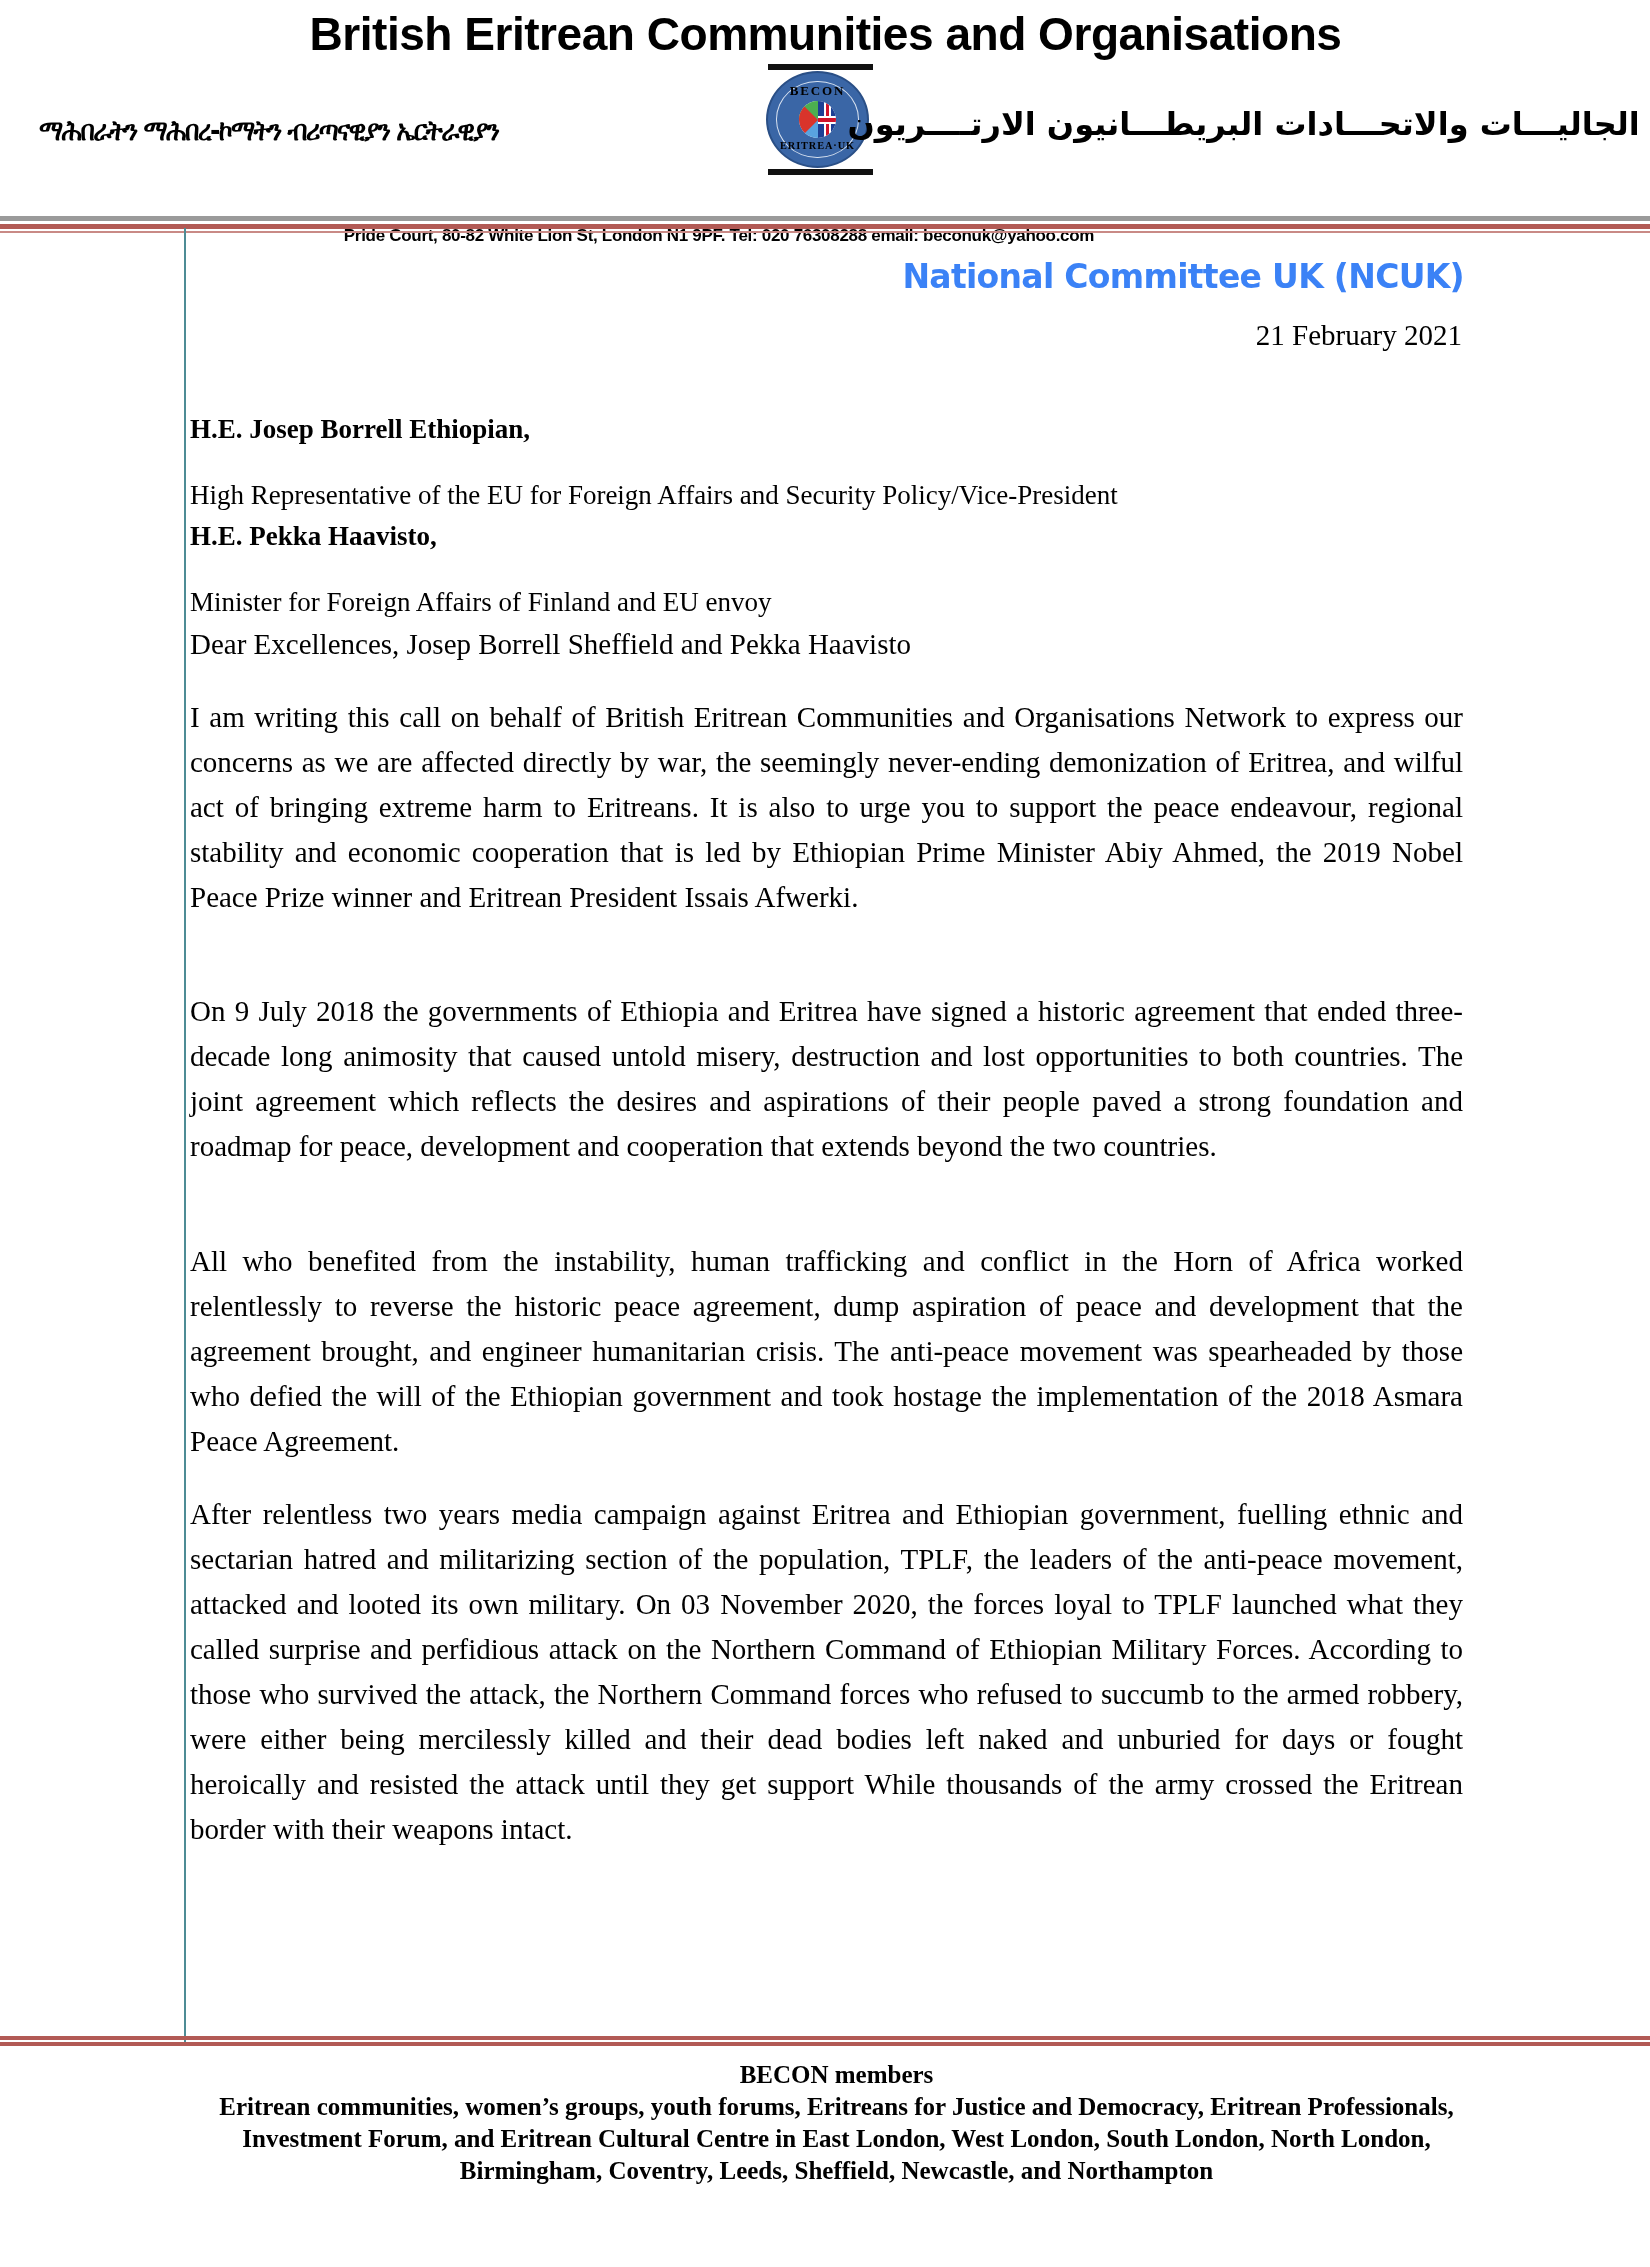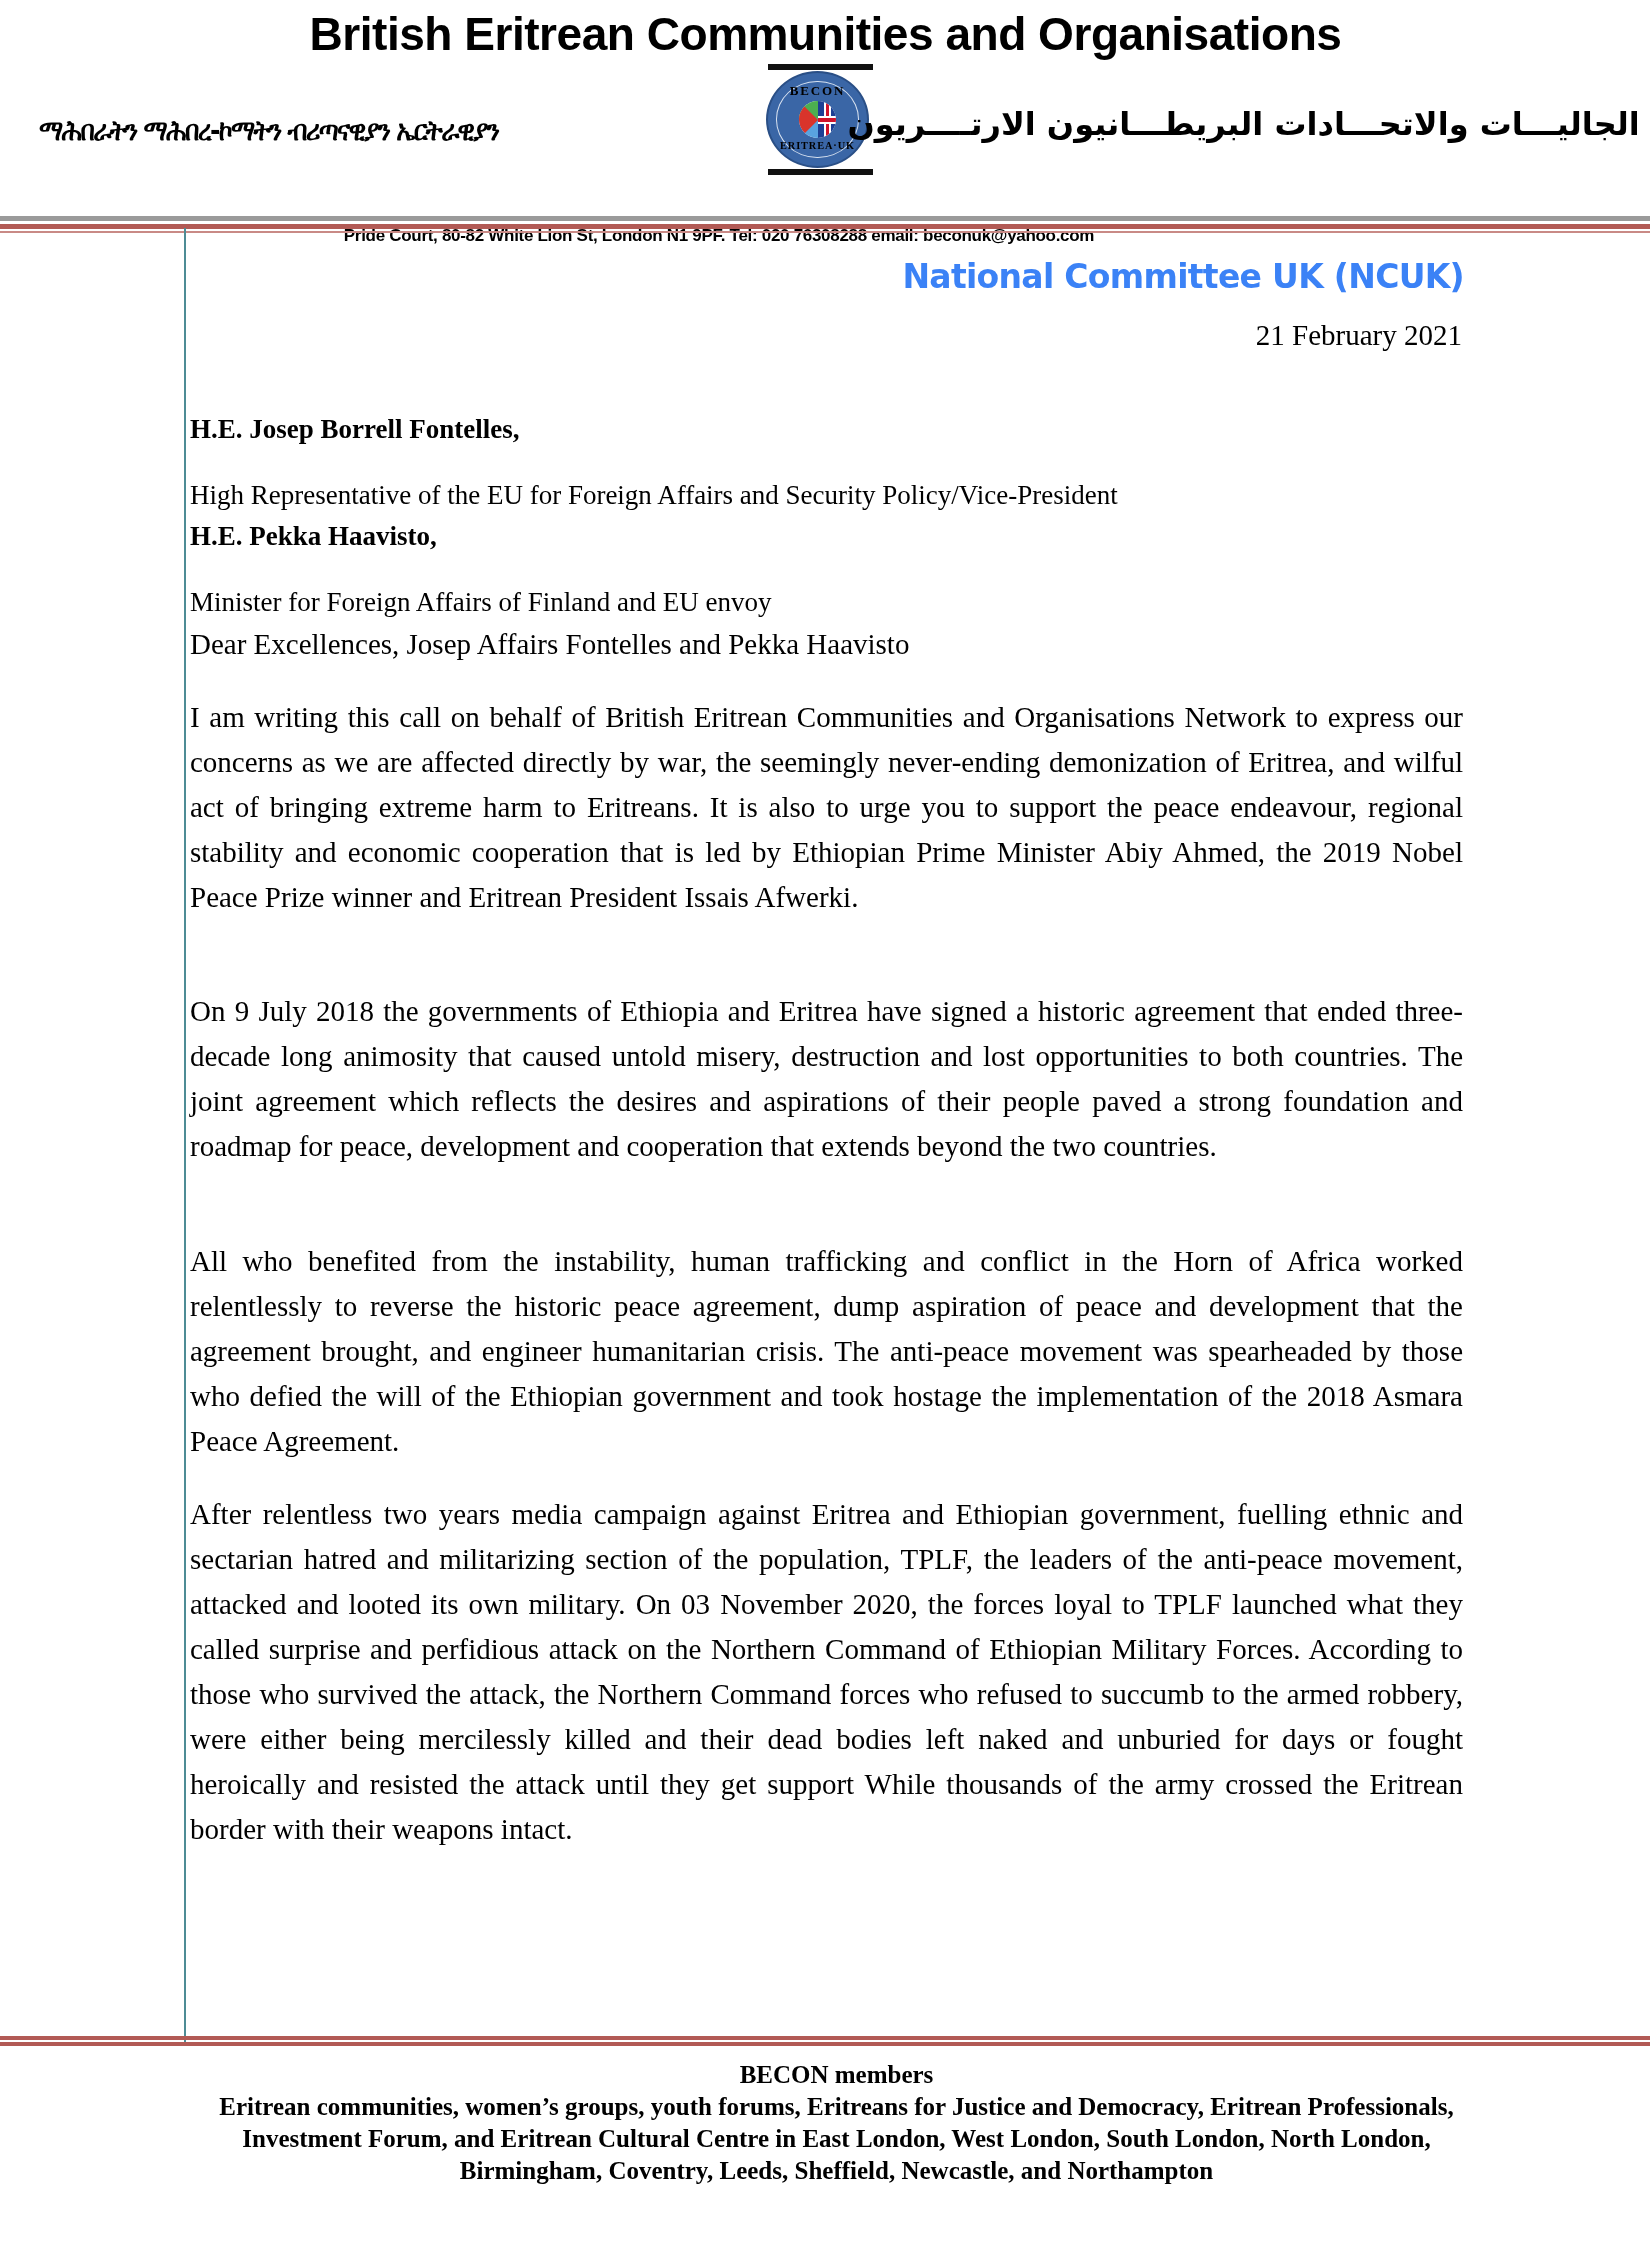--- a/index.html
+++ b/index.html
@@ -57,29 +57,29 @@
 
 <div class="abs rule-gray"></div>
 <div class="abs rule-red"></div>
 <div class="abs rule-red-thin"></div>
 <div id="vline" class="abs"></div>
 
 <div id="committee" class="abs">National Committee UK (NCUK)</div>
 <div id="date" class="abs">21 February 2021</div>
 
 <div class="abs body-text" style="top:412px">
-  <div class="recip-name">H.E. Josep Borrell Fontelles,</div>
+  <div class="recip-name">H.E. Josep Borrell Ethiopian,</div>
   <div class="recip-title">High Representative of the EU for Foreign Affairs and Security Policy/Vice-President</div>
 </div>
 <div class="abs body-text" style="top:519px">
   <div class="recip-name">H.E. Pekka Haavisto,</div>
   <div class="recip-title">Minister for Foreign Affairs of Finland and EU envoy</div>
 </div>
 
-<div class="abs body-text" style="top:622px">Dear Excellences, Josep Affairs Fontelles and Pekka Haavisto</div>
+<div class="abs body-text" style="top:622px">Dear Excellences, Josep Borrell Sheffield and Pekka Haavisto</div>
 
 <p class="abs body-text para" style="top:695px">I am writing this call on behalf of British Eritrean Communities and Organisations Network to express our concerns as we are affected directly by war, the seemingly never-ending demonization of Eritrea, and wilful act of bringing extreme harm to Eritreans. It is also to urge you to support the peace endeavour, regional stability and economic cooperation that is led by Ethiopian Prime Minister Abiy Ahmed, the 2019 Nobel Peace Prize winner and Eritrean President Issais Afwerki.</p>
 <p class="abs body-text para" style="top:989px">On 9 July 2018 the governments of Ethiopia and Eritrea have signed a historic agreement that ended three-decade long animosity that caused untold misery, destruction and lost opportunities to both countries. The joint agreement which reflects the desires and aspirations of their people paved a strong foundation and roadmap for peace, development and cooperation that extends beyond the two countries.</p>
 <p class="abs body-text para" style="top:1239px">All who benefited from the instability, human trafficking and conflict in the Horn of Africa worked relentlessly to reverse the historic peace agreement, dump aspiration of peace and development that the agreement brought, and engineer humanitarian crisis. The anti-peace movement was spearheaded by those who defied the will of the Ethiopian government and took hostage the implementation of the 2018 Asmara Peace Agreement.</p>
 <p class="abs body-text para" style="top:1492px">After relentless two years media campaign against Eritrea and Ethiopian government, fuelling ethnic and sectarian hatred and militarizing section of the population, TPLF, the leaders of the anti-peace movement, attacked and looted its own military. On 03 November 2020, the forces loyal to TPLF launched what they called surprise and perfidious attack on the Northern Command of Ethiopian Military Forces. According to those who survived the attack, the Northern Command forces who refused to succumb to the armed robbery, were either being mercilessly killed and their dead bodies left naked and unburied for days or fought heroically and resisted the attack until they get support While thousands of the army crossed the Eritrean border with their weapons intact.</p>
 
 <div class="abs foot-rule1"></div>
 <div class="abs foot-rule2"></div>
 <div id="footer" class="abs">
   <div>BECON members</div>

